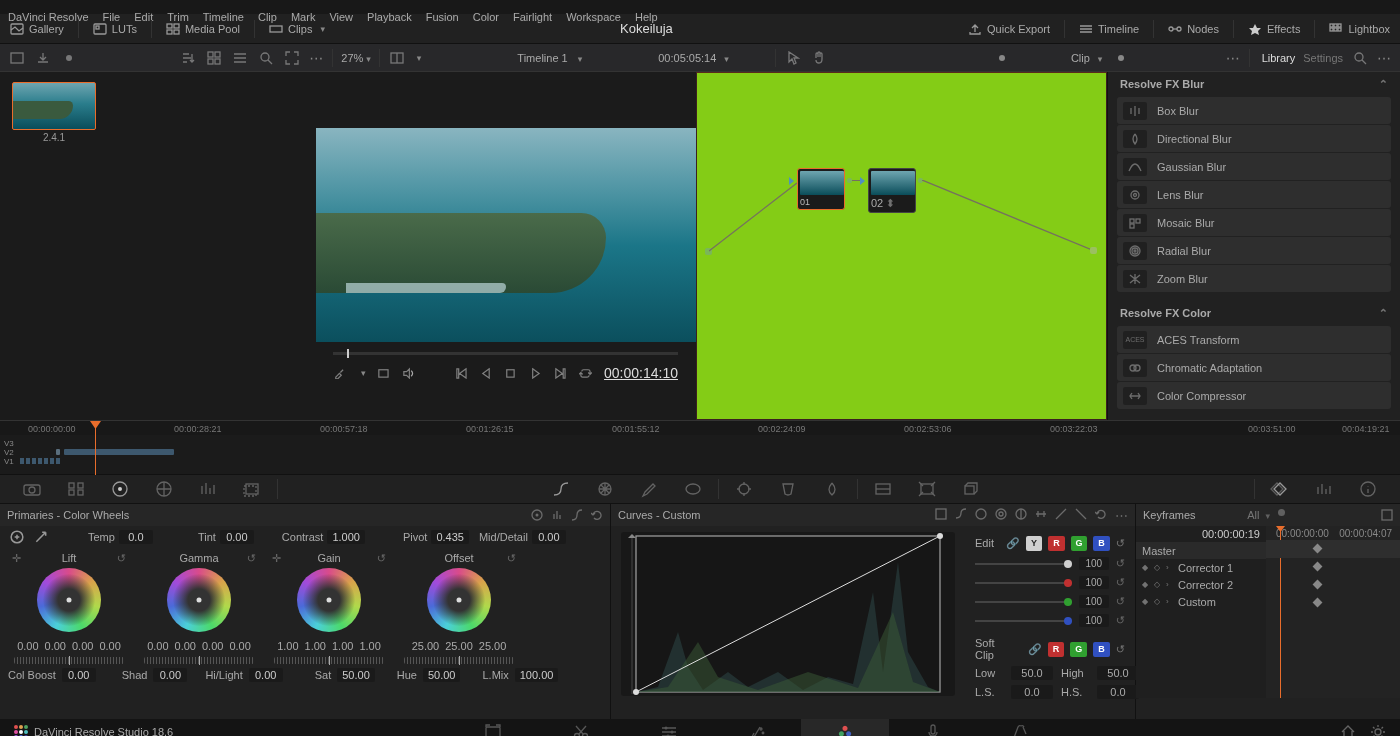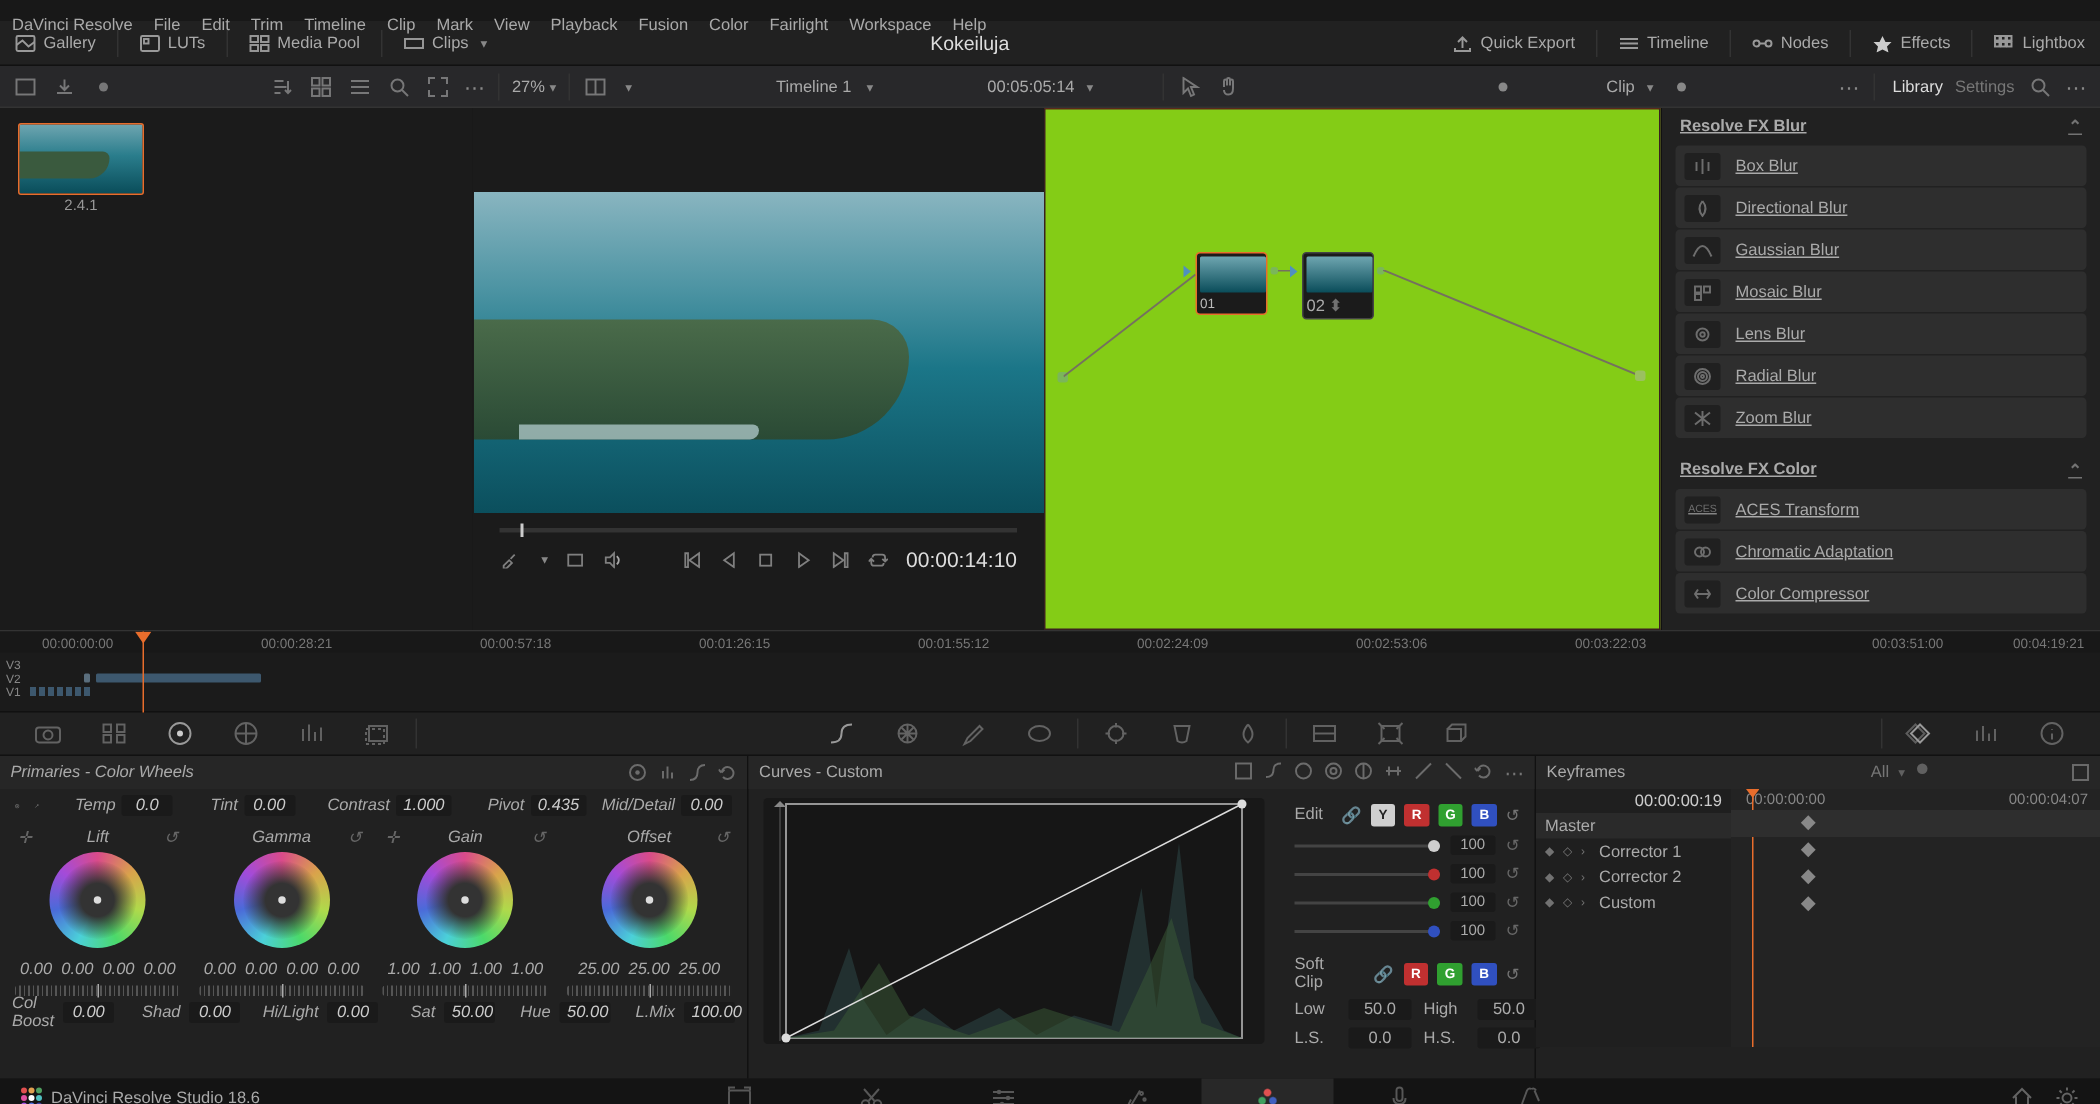--- a/index.html
+++ b/index.html
@@ -36,33 +36,33 @@
 .thumb-cap { font-size: 10px; color: #999; text-align: center; margin-top: 2px; }
 
 .viewer-col { width: 381px; background: #1b1b1b; display: flex; flex-direction: column; align-items: center; }
 .viewer-img { width: 380px; height: 214px; margin-top: 56px; background: linear-gradient(180deg, #89b5c0 0%, #4d94a3 30%, #1b7688 55%, #0b4f5d 100%); position: relative; overflow: hidden; }
 .viewer-land { position: absolute; left: -10px; top: 85px; width: 300px; height: 80px; background: linear-gradient(180deg, #4a6b4a, #2a4a35); border-radius: 0 40px 90px 0; }
 .viewer-shore { position: absolute; left: 30px; top: 155px; width: 160px; height: 10px; background: #bcd5d8; border-radius: 0 20px 30px 0; opacity: 0.7; }
 .scrubber { width: 345px; height: 3px; background: #333; margin-top: 10px; position: relative; }
 .scrub-head { position: absolute; left: 4%; top: -3px; width: 2px; height: 9px; background: #ccc; }
 .transport { width: 345px; height: 28px; margin-top: 4px; display: flex; align-items: center; gap: 12px; }
 .trans-ico { width: 15px; height: 15px; opacity: 0.8; cursor:pointer; display:flex; align-items:center; justify-content:center; }
-.trans-time { margin-left: auto; font-size: 14px; font-weight: 500; color: #ddd; }
+.trans-time { margin-left: auto; font-size: 14px; font-weight: 500; color: #ddd; text-decoration: underline; }
 
 .node-col { flex: 1; background: #84cc16; position: relative; border: 1px solid #3a2020; border-top-color: #5a2a1a;}
 .node-box { position: absolute; width: 48px; padding: 2px; background: #1b1b1b; border: 1px solid #444; border-radius: 3px; }
 .node-box.sel { border-color: #e86d2c; }
 .node-thumb { width: 44px; height: 24px; background: linear-gradient(180deg, #6ea5b0, #0a4d5a); border-radius: 1px; }
 .node-lbl { font-size: 9px; color: #bbb; padding-top: 2px; }
 .conn { position: absolute; height: 1px; background: #757060; }
 .conn-dot { position: absolute; width: 7px; height: 7px; border-radius: 2px; }
 .green-dot { background: #7bb65a; }
 .blue-tri { width:0; height:0; border-style: solid; border-width: 4px 0 4px 5px; border-color: transparent transparent transparent #5090c0;}
 
-.fx-col { width: 293px; background: #212121; display: flex; flex-direction: column; border-left: 1px solid #111; text-decoration: underline;}
+.fx-col { width: 293px; background: #212121; display: flex; flex-direction: column; border-left: 1px solid #111;}
 .fx-tab { color: #777; cursor: pointer; }
 .fx-tab.active { color: #ddd; }
 .fx-search { margin-left: auto; }
 .fx-hdr { padding: 6px 12px; font-size: 11px; font-weight: 600; color: #ddd; display:flex; }
 .fx-hdr-caret { margin-left:auto; opacity:0.6;}
 .fx-list-item { height: 27px; margin: 0 9px 1px; background: #2e2e2e; border-radius: 3px; display: flex; align-items: center; gap: 10px; padding: 0 6px; cursor: pointer; }
 .fx-icon { width: 24px; height: 18px; background: #1b1b1b; border-radius: 2px; display:flex; align-items:center; justify-content:center; opacity:0.7;}
 
 
 .timeline-strip { height: 54px; background: #1b1b1b; position: relative; border-top: 1px solid #333; }
@@ -81,21 +81,21 @@
 .mode-ico { width: 44px; height: 26px; display:flex; align-items:center; justify-content:center; opacity:0.55; cursor:pointer;}
 .mode-ico.active { opacity: 1; }
 .mode-sep { width:1px; height:20px; background:#333; margin: 0 3px;}
 
 
 .panels { display: flex; height: 215px; background: #212121; }
 .panel-hdr { height: 22px; display: flex; align-items: center; padding: 0 7px; background: #262626; font-size: 11px; color: #ccc;}
 .panel-hdr .ico-r { margin-left: auto; display:flex; gap:8px; opacity:0.6;}
 
 
-.prim-panel { width: 499px; border-right: 1px solid #111; font-style: italic; }
+.prim-panel { width: 611px; border-right: 1px solid #111; }
 .prim-params { height: 22px; display: flex; align-items: center; padding: 0 10px; gap: 10px; font-size: 10px; }
 .param-grp { display: flex; align-items: center; gap: 4px; }
 .param-val { background: #1a1a1a; padding: 1px 5px; border-radius: 2px; color: #ccc; min-width: 34px; text-align:center;}
 .wheels { display: flex; padding: 0 4px; }
 .wheel-cell { width: 130px; display: flex; flex-direction: column; align-items: center;}
 .wheel-hdr { height: 20px; width: 100%; display:flex; align-items:center; justify-content:center; position:relative;}
 .wheel-reset { position:absolute; right:8px; opacity:0.5;}
 .wheel-pick { position:absolute; left:8px; opacity:0.5;}
 .color-wheel { width: 64px; height: 64px; border-radius: 50%; background: conic-gradient(#d94b8a, #d9a34b, #b0d94b, #4bd96a, #4bd0d9, #4b6ad9, #a34bd9, #d94b8a); position: relative;}
 .color-wheel::after{ content:''; position:absolute; inset:6px; border-radius:50%; background: radial-gradient(circle, #333 0%, #333 30%, transparent 72%);}
@@ -470,35 +470,35 @@
         <div class="fx-icon">
           <svg width="16" height="12" viewBox="0 0 16 12">
             <path d="M2 10 Q8 -4 14 10" stroke="#888"></path>
           </svg>
         </div>
         <span>Gaussian Blur</span>
       </div>
     <div class="fx-list-item">
         <div class="fx-icon">
           <svg width="16" height="12" viewBox="0 0 16 12">
+            <circle cx="8" cy="6" r="4" stroke="#888"></circle>
+            <circle cx="8" cy="6" r="1.5" stroke="#888"></circle>
+          </svg>
+        </div>
+        <span>Lens Blur</span>
+      </div>
+    <div class="fx-list-item">
+        <div class="fx-icon">
+          <svg width="16" height="12" viewBox="0 0 16 12">
             <rect x="3" y="2" width="4" height="4" stroke="#888"></rect>
             <rect x="9" y="2" width="4" height="4" stroke="#888"></rect>
             <rect x="3" y="7" width="4" height="4" stroke="#888"></rect>
           </svg>
         </div>
         <span>Mosaic Blur</span>
-      </div>
-    <div class="fx-list-item">
-        <div class="fx-icon">
-          <svg width="16" height="12" viewBox="0 0 16 12">
-            <circle cx="8" cy="6" r="4" stroke="#888"></circle>
-            <circle cx="8" cy="6" r="1.5" stroke="#888"></circle>
-          </svg>
-        </div>
-        <span>Lens Blur</span>
       </div>
     <div class="fx-list-item">
         <div class="fx-icon">
           <svg width="16" height="12" viewBox="0 0 16 12">
             <circle cx="8" cy="6" r="1" stroke="#888"></circle>
             <circle cx="8" cy="6" r="3" stroke="#888"></circle>
             <circle cx="8" cy="6" r="5" stroke="#888"></circle>
           </svg>
         </div>
         <span>Radial Blur</span>

